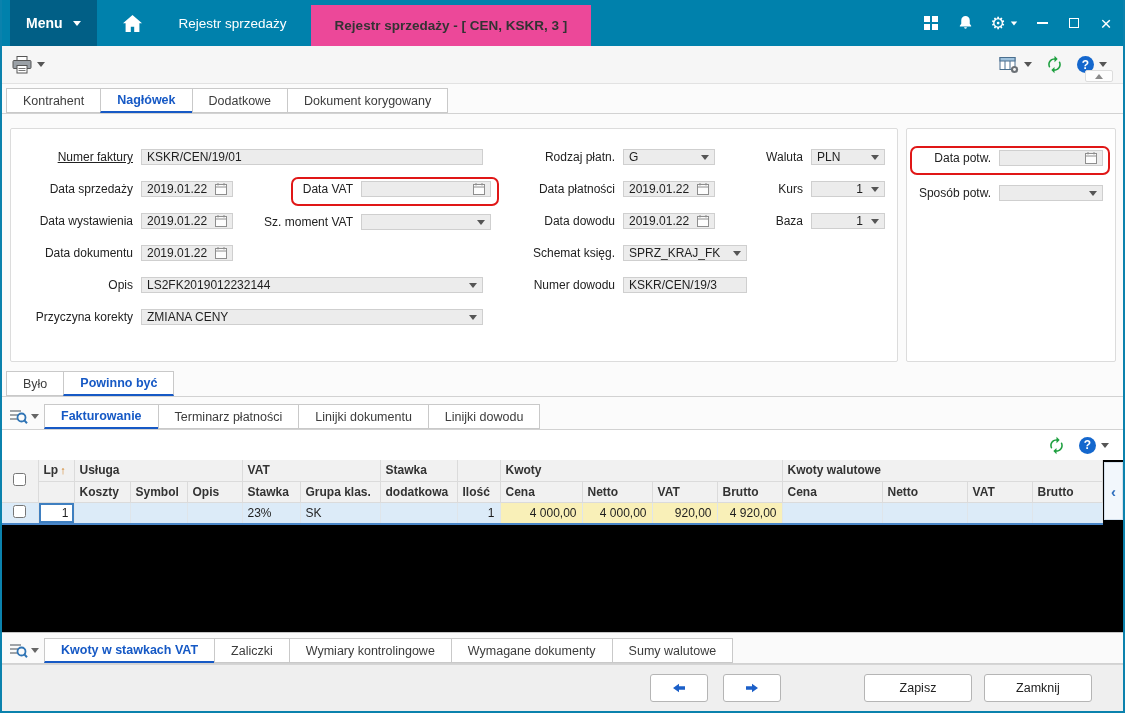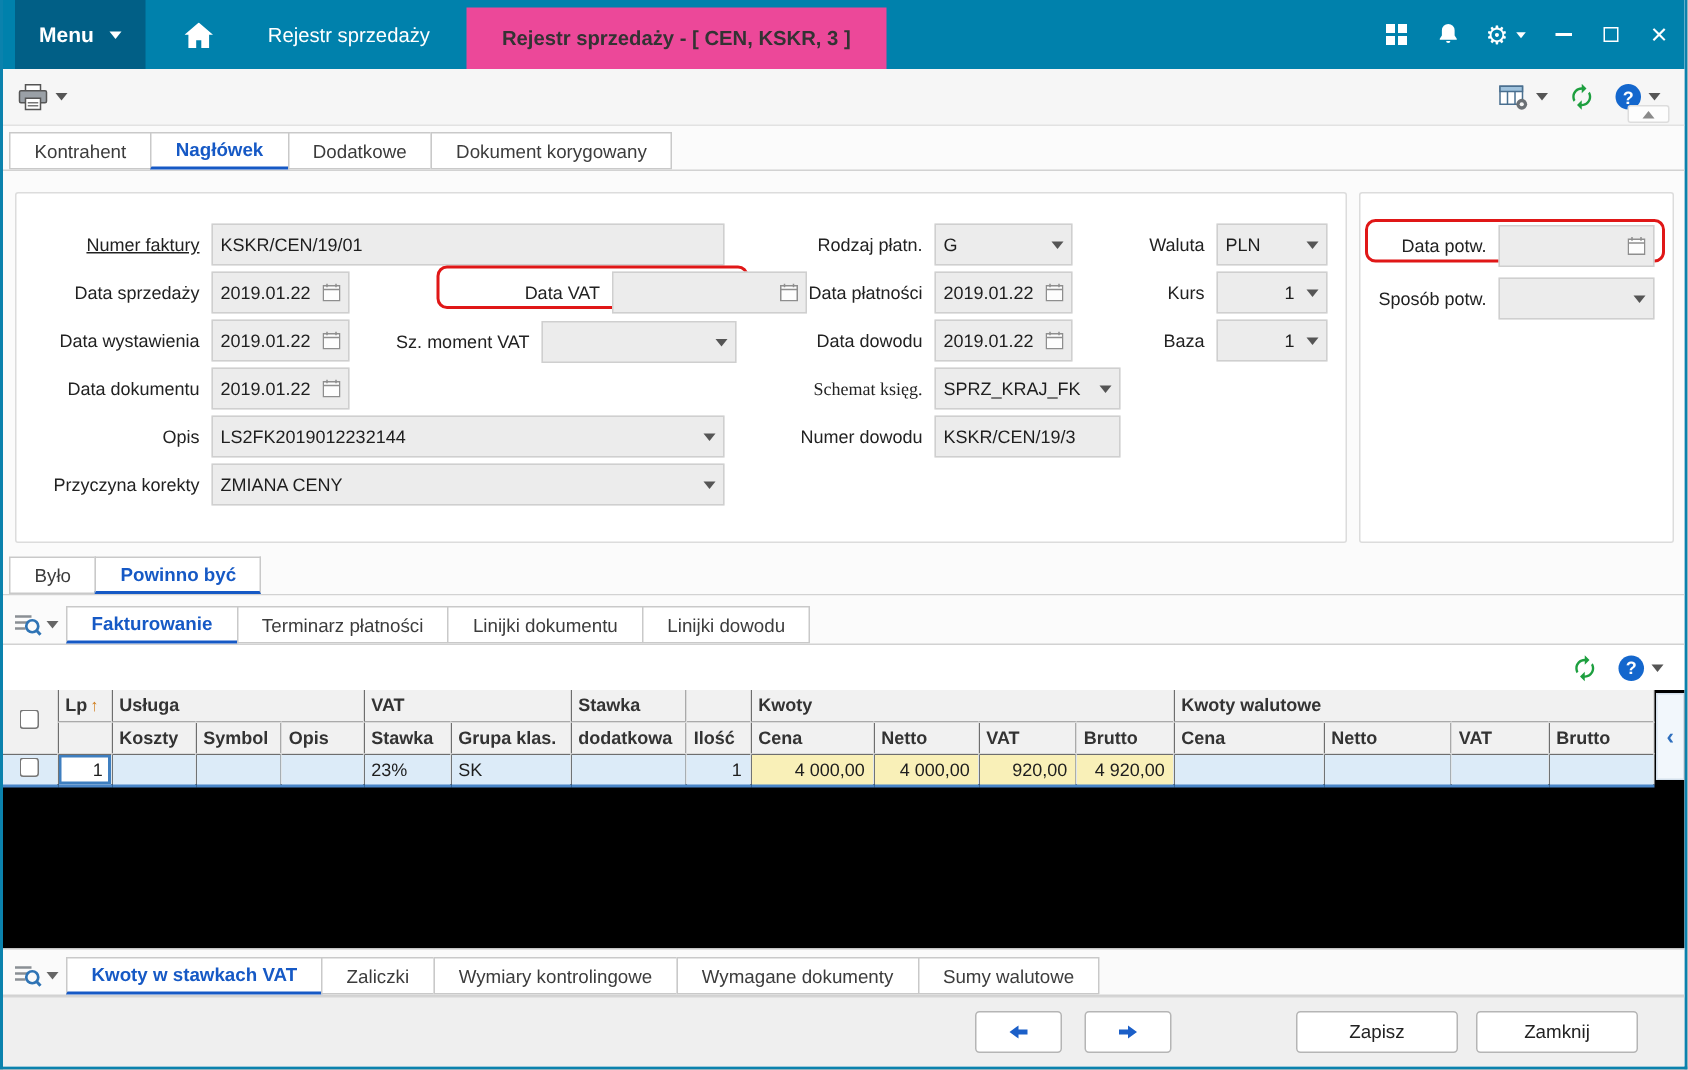--- a/index.html
+++ b/index.html
@@ -53,21 +53,21 @@
   .tabs1 .tab.active{ border-bottom:2px solid #1659c5; }
   .lens-btn{ width:40px; height:26px; display:flex; align-items:center; justify-content:center; gap:3px; color:#666; cursor:pointer; }
 
   
   .form-area{ flex:0 0 252px; position:relative; background:#fbfbfb; }
   .panel{ position:absolute; top:14px; bottom:4px; background:#fff; border:1px solid #dcdcdc; border-radius:2px; }
   .panel.main{ left:8px; width:888px; }
   .panel.side{ left:904px; width:210px; }
   .fld{ position:absolute; display:flex; align-items:center; font-size:12px; color:#222; }
   .fld label{ display:inline-block; text-align:right; margin-right:8px; white-space:nowrap; }
-  .ctrl{ height:28px; background:#ececec; border:1px solid #cfcfcf; display:flex; align-items:center;
+  .ctrl{ height:16px; background:#ececec; border:1px solid #cfcfcf; display:flex; align-items:center;
     padding:0 5px; font-size:12px; color:#1e1e1e; cursor:pointer; }
   .ctrl .val{ flex:1; white-space:nowrap; overflow:hidden; }
   .ctrl .val.num{ text-align:right; padding-right:4px; }
   .ctrl .chev{ color:#555; margin-left:4px; }
   .red-box{ position:absolute; border:2px solid #e01717; border-radius:7px; pointer-events:none; }
 
   
   .grid-toolbar{ flex:0 0 30px; background:#fff; display:flex; align-items:center; justify-content:flex-end; gap:13px; padding-right:14px; }
 
   
@@ -256,21 +256,21 @@
       <div class="fld" style="left:2px;top:180px;">
         <label style="width:120px;">Przyczyna korekty</label>
         <div class="ctrl" style="width:342px;">
           <span class="val">ZMIANA CENY</span>
           <span class="tri-down chev"></span>
         </div>
       </div>
 
       <div class="red-box" style="left:280px;top:48px;width:208px;height:29px;"></div>
       <div class="fld" style="left:282px;top:52px;">
-        <label style="width:60px;margin-left:47px;">Data VAT</label>
+        <label style="width:60px;">Data VAT</label>
         <div class="ctrl" style="width:130px;">
           <span class="val"></span>
           <svg width="12" height="12" viewBox="0 0 12 12">
               <rect x="0.5" y="1.5" width="11" height="10" fill="#fdfdfd" stroke="#8e8e8e"></rect>
               <line x1="0.5" y1="4" x2="11.5" y2="4" stroke="#8e8e8e"></line>
               <line x1="3" y1="0" x2="3" y2="2.5" stroke="#8e8e8e"></line>
               <line x1="9" y1="0" x2="9" y2="2.5" stroke="#8e8e8e"></line>
             </svg>
         </div>
       </div>
@@ -311,21 +311,21 @@
           <svg width="12" height="12" viewBox="0 0 12 12">
               <rect x="0.5" y="1.5" width="11" height="10" fill="#fdfdfd" stroke="#8e8e8e"></rect>
               <line x1="0.5" y1="4" x2="11.5" y2="4" stroke="#8e8e8e"></line>
               <line x1="3" y1="0" x2="3" y2="2.5" stroke="#8e8e8e"></line>
               <line x1="9" y1="0" x2="9" y2="2.5" stroke="#8e8e8e"></line>
             </svg>
         </div>
       </div>
 
       <div class="fld" style="left:480px;top:116px;">
-        <label style="width:124px;font-family:Liberation Serif, serif;">Schemat księg.</label>
+        <label style="width:124px;">Schemat księg.</label>
         <div class="ctrl" style="width:124px;">
           <span class="val">SPRZ_KRAJ_FK</span>
           <span class="tri-down chev"></span>
         </div>
       </div>
 
       <div class="fld" style="left:480px;top:148px;">
         <label style="width:124px;">Numer dowodu</label>
         <div class="ctrl" style="width:124px;">
           <span class="val">KSKR/CEN/19/3</span>

